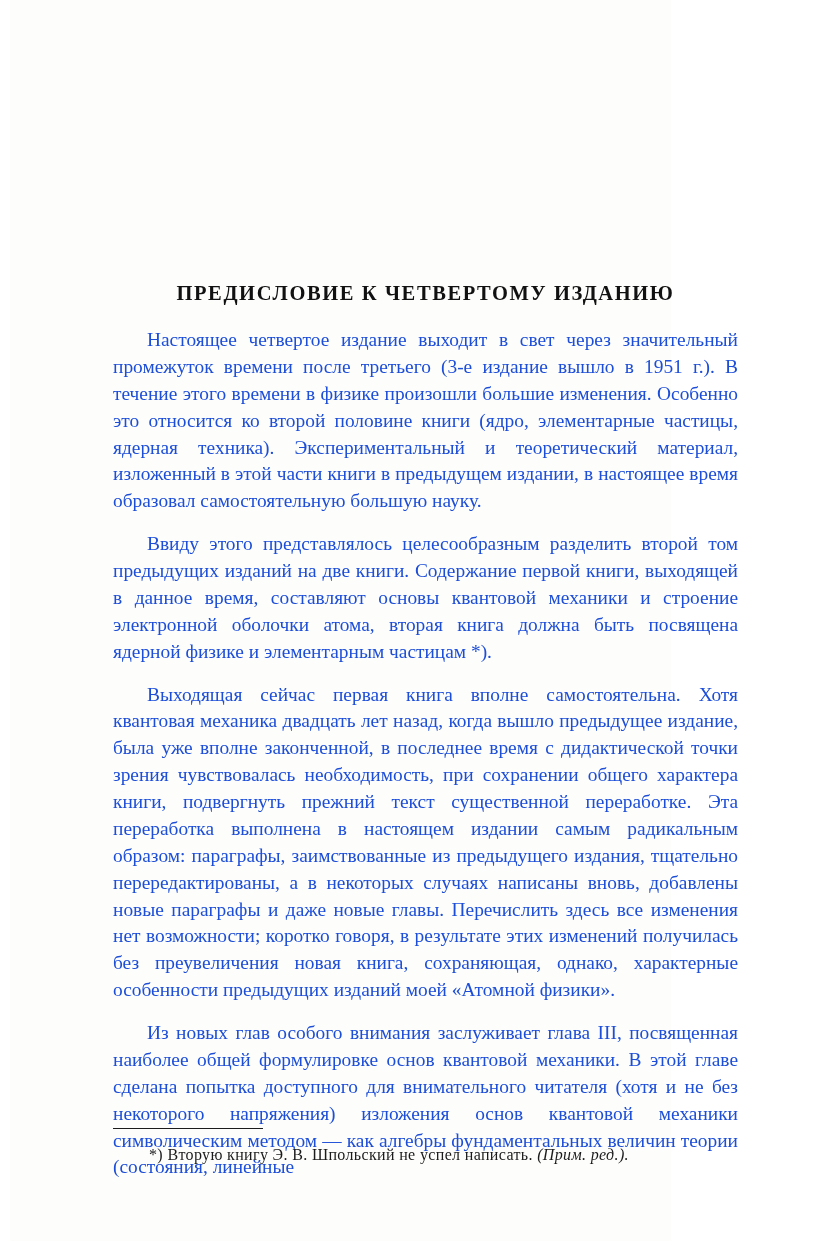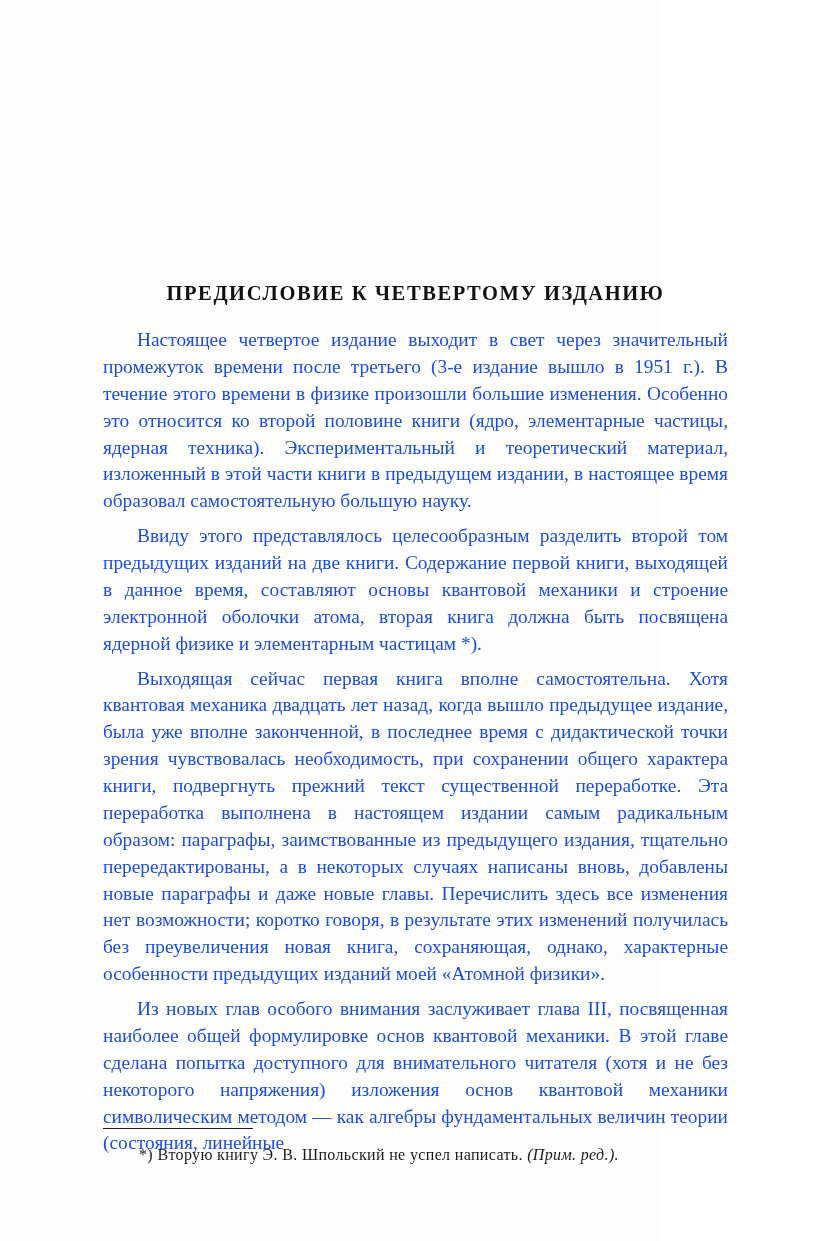--- a/index.html
+++ b/index.html
@@ -10,21 +10,21 @@
   body {
     width: 827px;
     height: 1241px;
     position: relative;
     font-family: "Liberation Serif", "DejaVu Serif", serif;
     color: #1a1a1a;
     overflow: hidden;
   }
   .page {
     position: absolute;
-    left: 0;
+    left: 10px;
     top: 0;
     width: 661px;
     height: 1241px;
     background: #fdfdfc;
   }
   .content {
     position: absolute;
     left: 103px;
     top: 282px;
     width: 625px;
@@ -42,21 +42,21 @@
     margin: 0;
     font-size: 19.4px;
     line-height: 1.385;
     text-align: justify;
     text-justify: inter-word;
     text-indent: 34px;
     color: #1d4ed8;
     hyphens: manual;
   }
   .para + .para {
-    margin-top: 8px;
+    margin-top: 16px;
   }
   .footnote-area {
     position: absolute;
     left: 103px;
     top: 1128px;
     width: 625px;
   }
   .footnote-rule {
     width: 150px;
     height: 1px;

